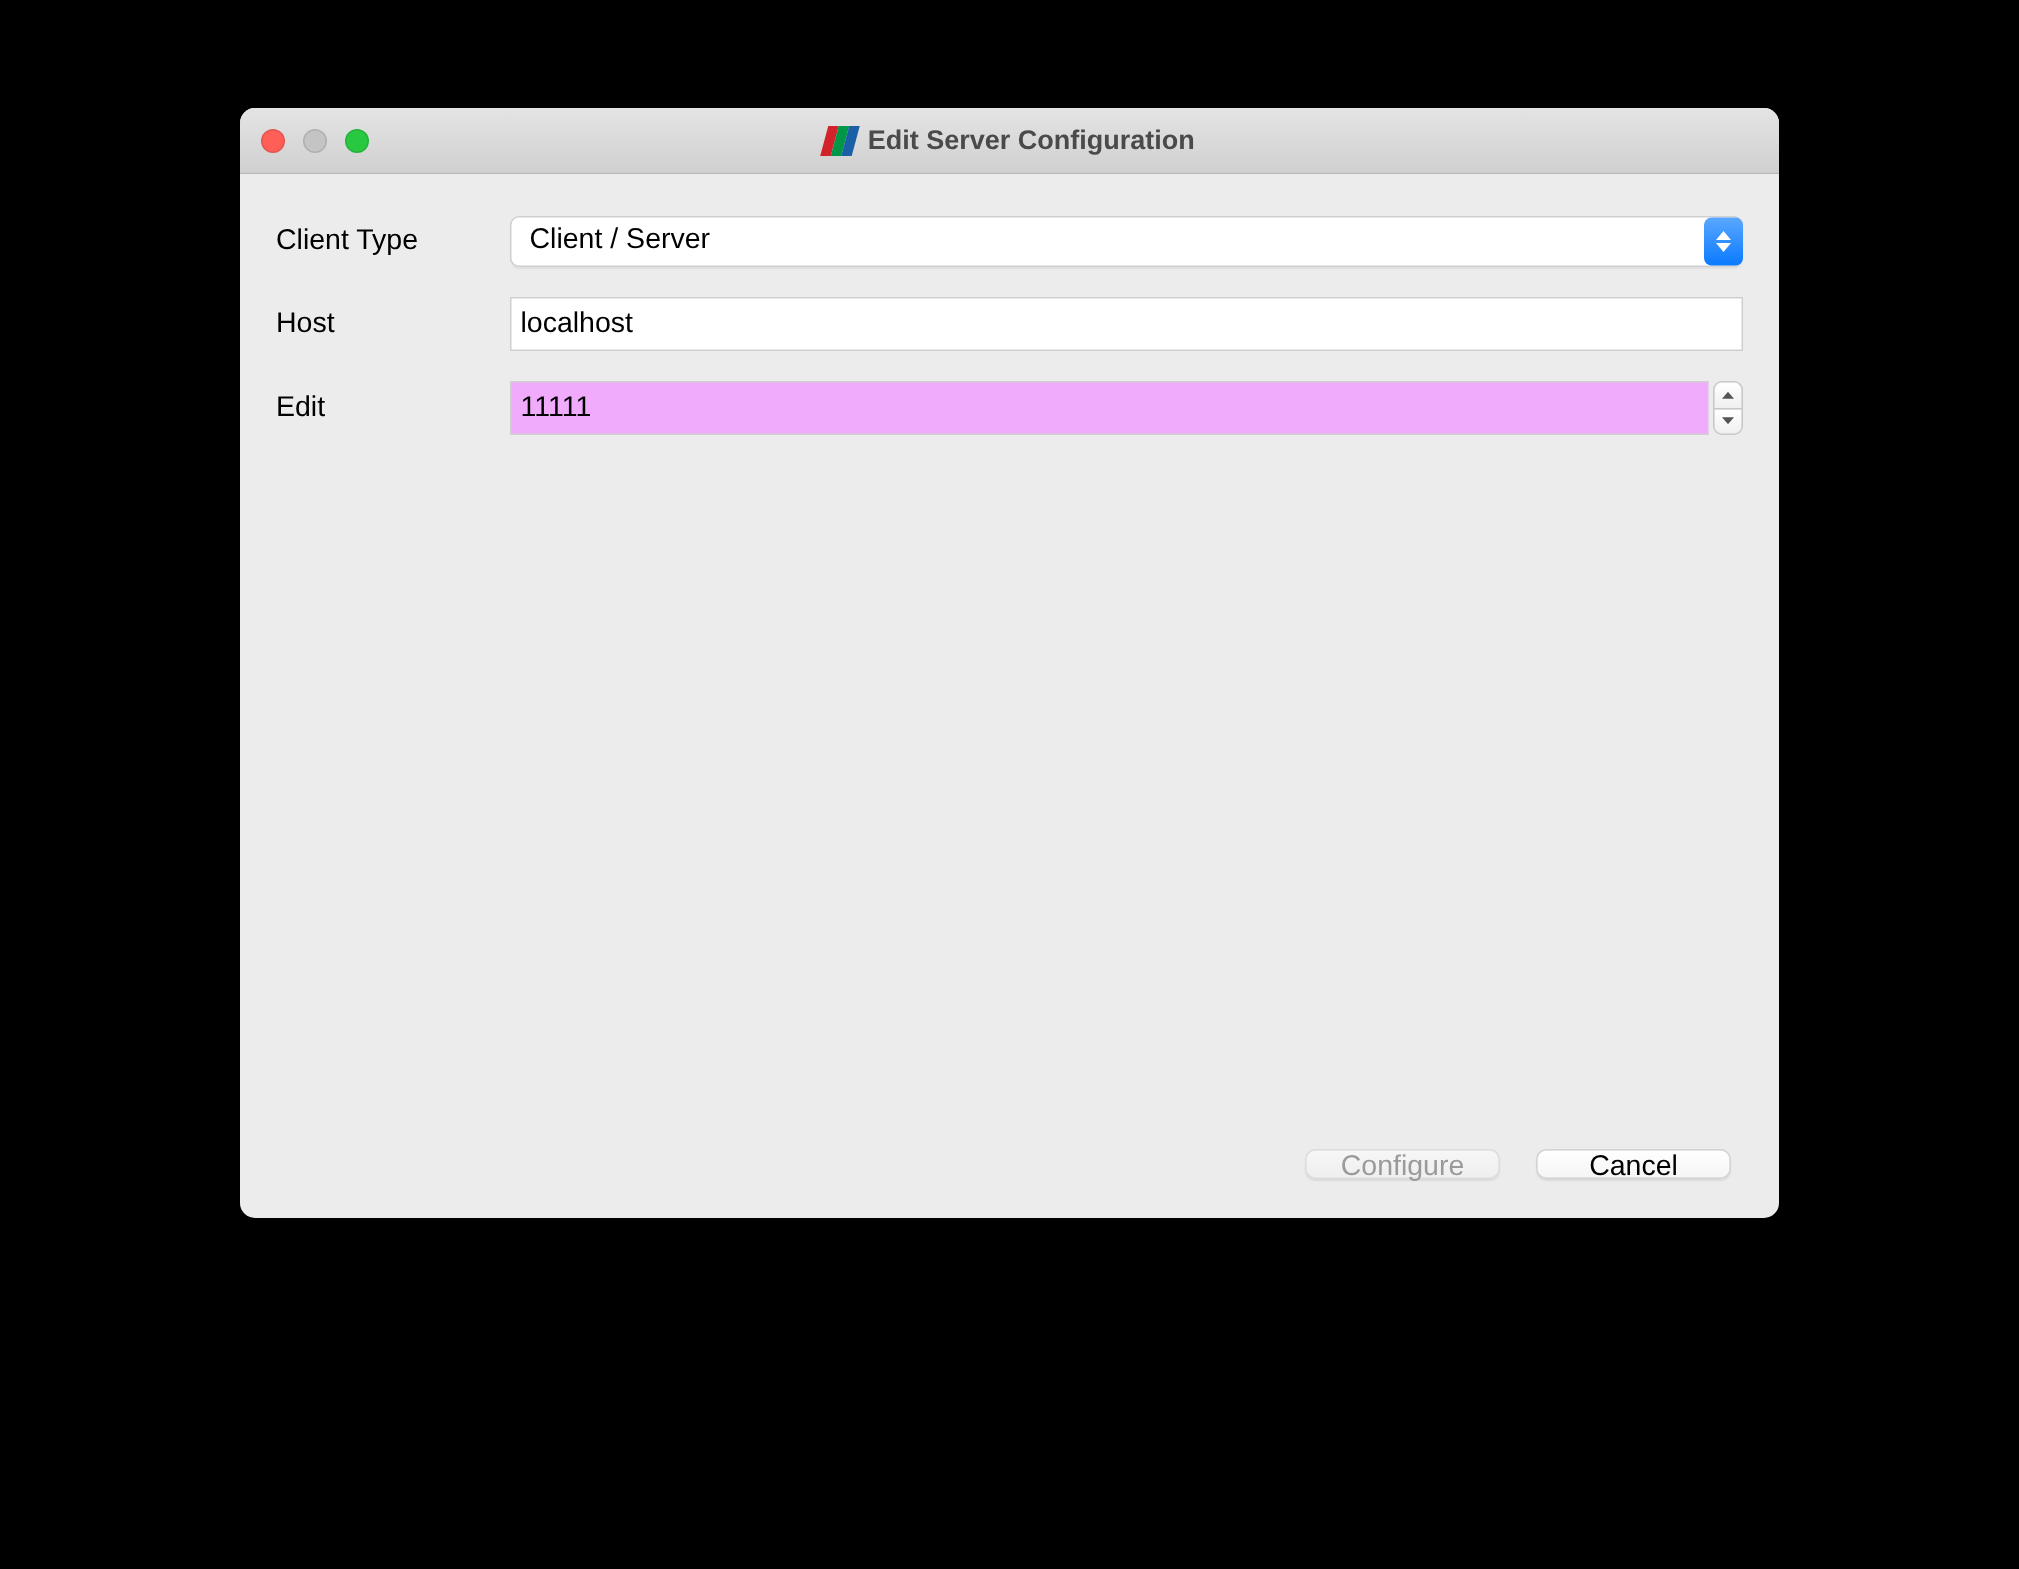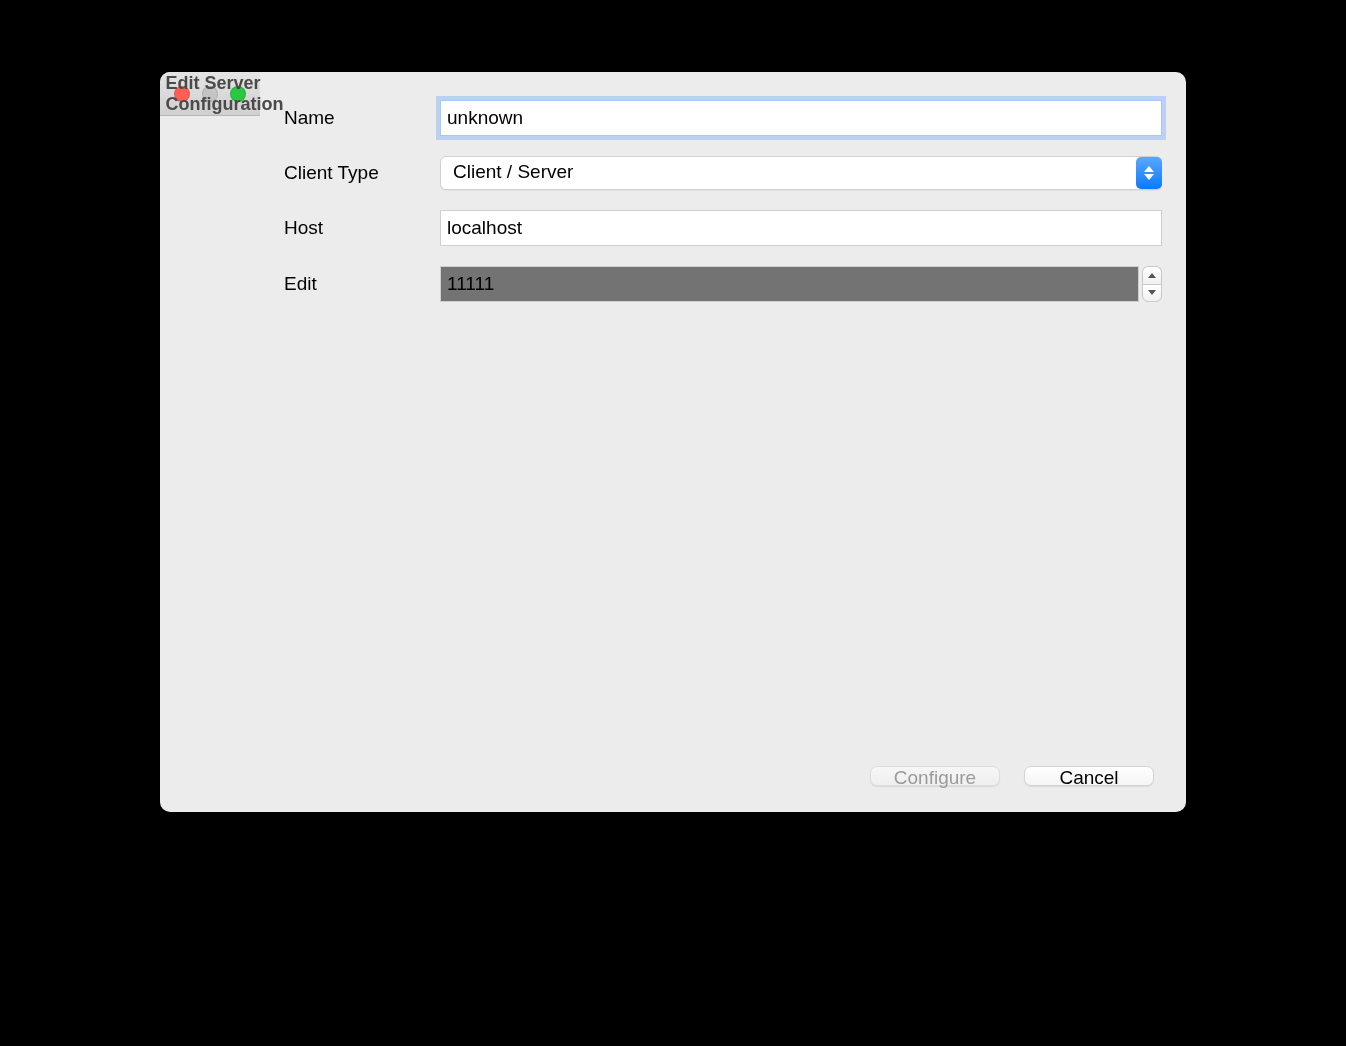--- a/index.html
+++ b/index.html
@@ -19,20 +19,21 @@
       padding-top: 72px;
     }
     
     .window {
       width: 1026px;
       height: 740px;
       background: #ececec;
       border-radius: 10px;
       box-shadow: 0 20px 60px rgba(0,0,0,0.5), 0 0 0 1px rgba(0,0,0,0.15);
       display: flex;
+      flex-direction: column;
       overflow: hidden;
     }
     
     .titlebar {
       height: 44px;
       background: linear-gradient(to bottom, #e4e4e4, #d0d0d0);
       border-bottom: 1px solid #b8b8b8;
       display: flex;
       align-items: center;
       position: relative;
@@ -169,21 +170,21 @@
     
     .spinner-wrap {
       flex: 1;
       display: flex;
       align-items: stretch;
     }
     
     .spinner-input {
       flex: 1;
       height: 36px;
-      background: #737373;
+      background: #f0abfc;
       border: 1px solid #cfcfcf;
       font-size: 19px;
       padding: 8px 6px;
       font-family: inherit;
       color: #000;
       outline: none;
     }
     
     .spinner-buttons {
       width: 20px;
@@ -260,24 +261,20 @@
         <div class="bar red"></div>
         <div class="bar green"></div>
         <div class="bar blue"></div>
       </div>
       <div class="window-title">Edit Server Configuration</div>
     </div>
   </div>
 
   <div class="content">
 
-    <div class="form-row">
-      <div class="label">Name</div>
-      <input type="text" class="text-input focused" value="unknown" style="">
-    </div>
 
     <div class="form-row">
       <div class="label">Client Type</div>
       <div class="select-wrap">
         <div class="select-field">Client / Server</div>
         <div class="select-caret">
           <svg viewBox="0 0 10 6">
               <path d="M5 0 L10 6 L0 6 Z"></path>
             </svg>
           <svg viewBox="0 0 10 6">

